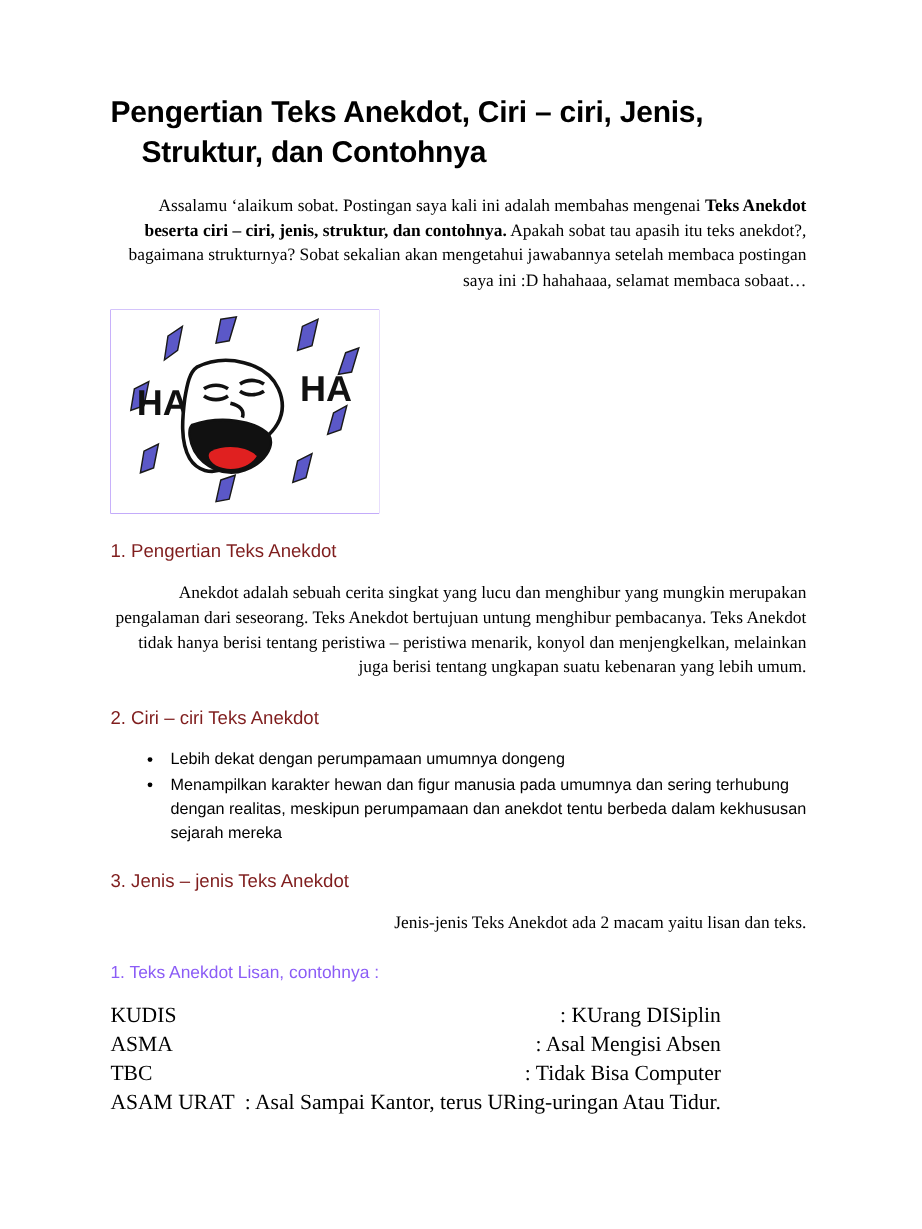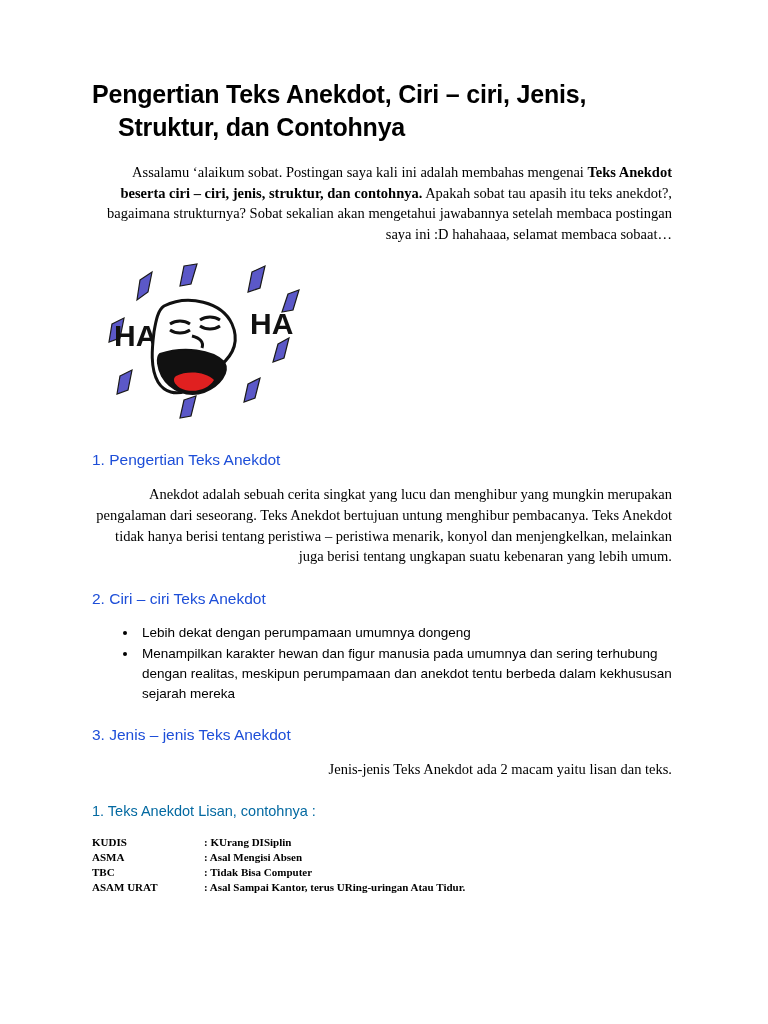--- a/index.html
+++ b/index.html
@@ -52,61 +52,61 @@
     position: relative;
     overflow: hidden;
   }
   .figure svg {
     display: block;
   }
   h2.section-head {
     font-family: "Liberation Sans", sans-serif;
     font-size: 15.5px;
     font-weight: normal;
-    color: #1d4ed8;
+    color: #7f1d1d;
     margin: 22px 0 14px 0;
     line-height: 1.3;
   }
   h3.sub-head {
     font-family: "Liberation Sans", sans-serif;
     font-size: 14.5px;
     font-weight: normal;
-    color: #0369a1;
+    color: #8b5cf6;
     margin: 22px 0 14px 0;
     line-height: 1.3;
   }
   ul.bullets {
     margin: 8px 0 8px 0;
     padding-left: 46px;
     list-style: disc;
   }
   ul.bullets li {
     font-family: "Liberation Sans", sans-serif;
     font-size: 13.5px;
     line-height: 1.45;
     margin-bottom: 2px;
     padding-left: 4px;
   }
   .abbr-table {
     margin-top: 10px;
     border-collapse: collapse;
   }
   .abbr-table td {
-    font-size: 11px;
+    font-size: 18px;
     line-height: 1.28;
     padding: 0 0 1px 0;
     vertical-align: top;
-    font-weight: bold;
   }
   .abbr-table td.term {
     width: 112px;
     white-space: nowrap;
   }
   .abbr-table td.def {
     white-space: nowrap;
+    text-align: right;
   }
 </style>
 </head>
 <body>
 
 <div class="page">
 
   <h1 class="doc-title">
     <span>Pengertian Teks Anekdot, Ciri – ciri, Jenis,</span>
     <span class="line2">Struktur, dan Contohnya</span>

